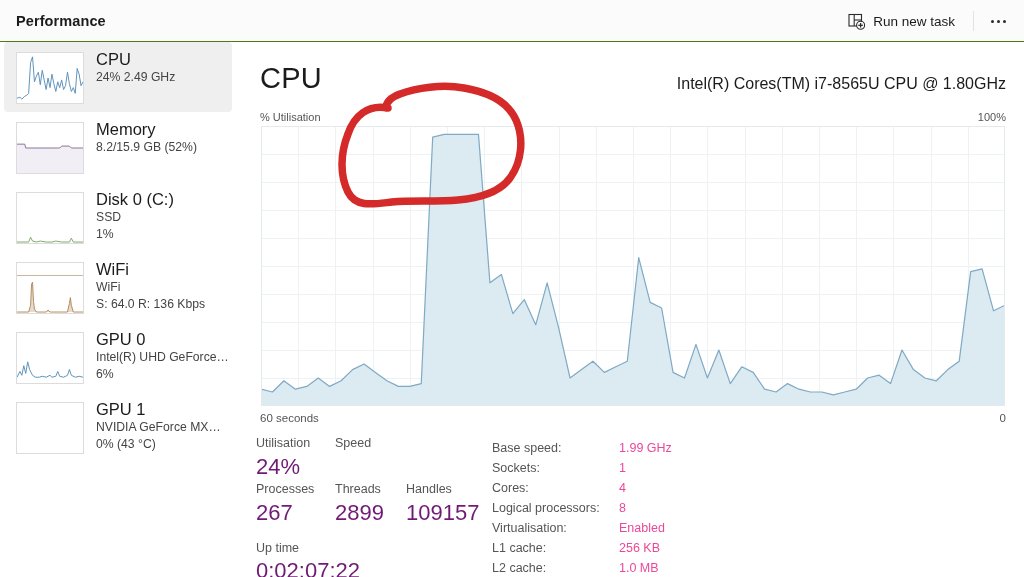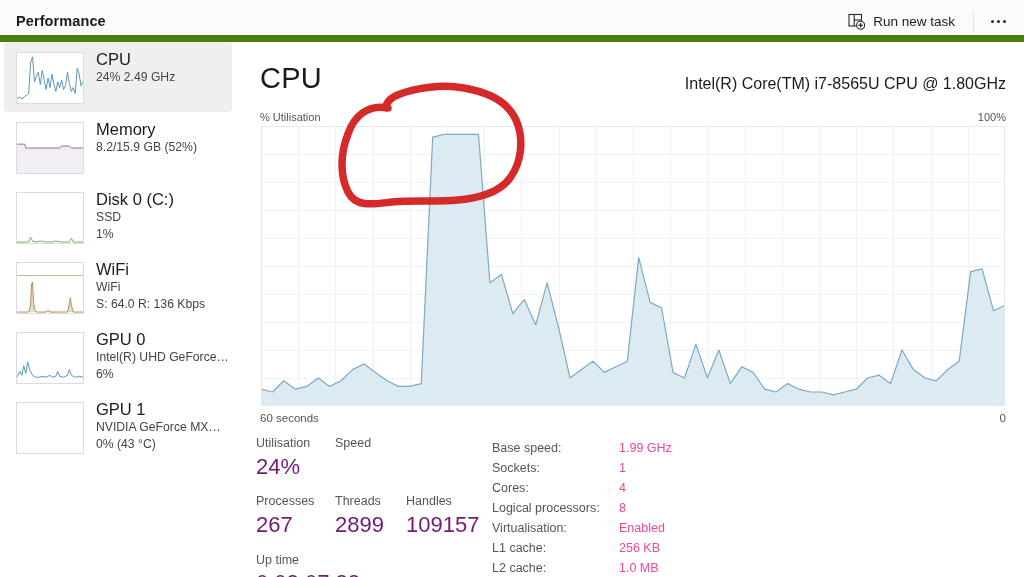--- a/index.html
+++ b/index.html
@@ -9,21 +9,21 @@
     font-family: "Liberation Sans", sans-serif;
     overflow: hidden;
     color: #1a1a1a;
   }
   #app { position: relative; width: 1024px; height: 577px; background: #fff; }
 
   
   #titlebar {
     position: absolute; left: 0; top: 0; width: 1024px; height: 42px;
     background: #fbfbfb;
-    border-bottom: 7px solid #4d7c0f;
+    border-bottom: 1px solid #4d7c0f;
     display: flex; align-items: center;
   }
   #titlebar-title {
     position: absolute; left: 16px; top: 13px;
     font-size: 14.5px; font-weight: 700; letter-spacing: .1px; color: #1b1b1b;
   }
   #titlebar-actions {
     position: absolute; right: 10px; top: 0; height: 42px;
     display: flex; align-items: center; gap: 0px;
   }
@@ -91,21 +91,21 @@
 
   
   #annotation { position: absolute; left: 0; top: 0; width: 788px; height: 535px; pointer-events: none; }
 
   
   #stats-left { position: absolute; left: 20px; top: 392px; width: 230px; }
   .stat-row { display: flex; }
   .stat-cell .lbl { font-size: 12.5px; color: #555; line-height: 1.5; white-space: nowrap; }
   .stat-cell .val { font-size: 22px; color: #701a75; line-height: 1.25; white-space: nowrap; font-weight: 400; }
   #row-a .stat-cell:nth-child(1) { width: 79px; }
-  #row-b { margin-top: 12px; }
+  #row-b { }
   #row-b .stat-cell:nth-child(1) { width: 79px; }
   #row-b .stat-cell:nth-child(2) { width: 71px; }
   #row-c { margin-top: 12px; }
 
   #stats-right { position: absolute; left: 256px; top: 400px; }
   #stats-right table { border-collapse: collapse; }
   #stats-right td { font-size: 12.5px; color: #ec4899; padding: 0 0 6.2px 0; line-height: 1.1; white-space: nowrap; vertical-align: top; }
   #stats-right td.k { color: #555; width: 127px; }
 </style>
 </head>
@@ -214,21 +214,21 @@
         <div class="side-sub">NVIDIA GeForce MX…</div>
         <div class="side-sub">0%  (43 °C)</div>
       </div>
     </div>
 
   </div>
 
   <div id="main">
 
     <div id="cpu-heading">CPU</div>
-    <div id="cpu-model">Intel(R) Core(TM) i7-8565U CPU @ 1.80GHz</div>
+    <div id="cpu-model">Intel(R) Cores(TM) i7-8565U CPU @ 1.80GHz</div>
 
     <div id="chart-axis-label">% Utilisation</div>
     <div id="chart-max-label">100%</div>
 
     <div id="chart-area">
       <svg id="chart-svg" viewBox="0 0 744 280" preserveAspectRatio="none" xmlns="http://www.w3.org/2000/svg">
         <rect x="0" y="0" width="744" height="280" fill="#ffffff"></rect>
         <g id="grid-group">
             <line x1="37.5" y1="0" x2="37.5" y2="280" stroke="#eef2f5" stroke-width="1"></line>
             <line x1="74.5" y1="0" x2="74.5" y2="280" stroke="#eef2f5" stroke-width="1"></line>

